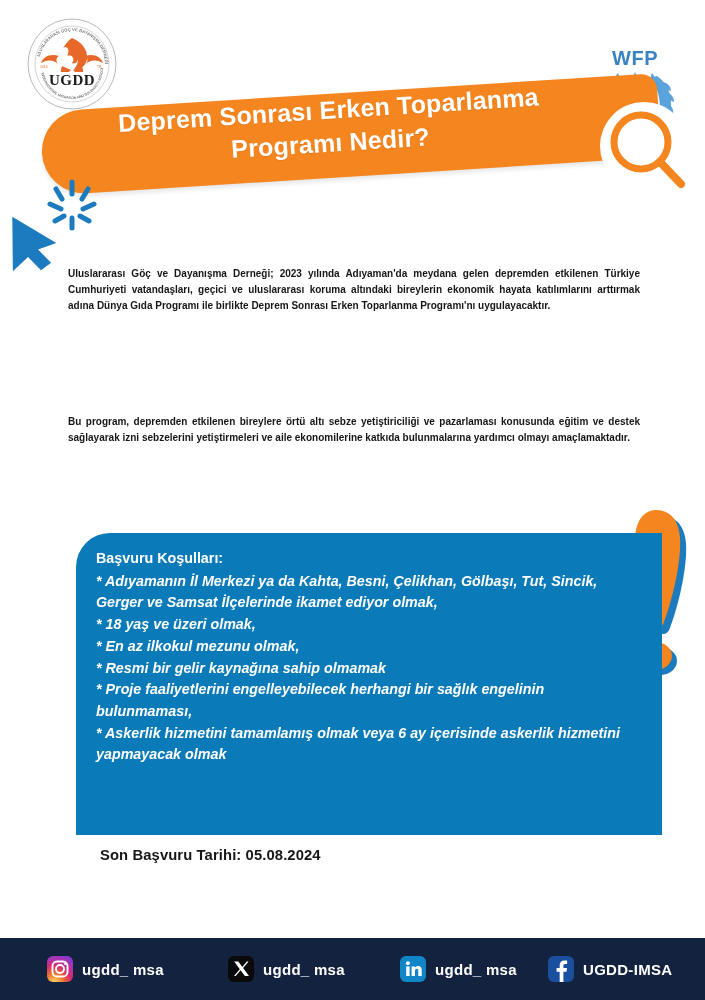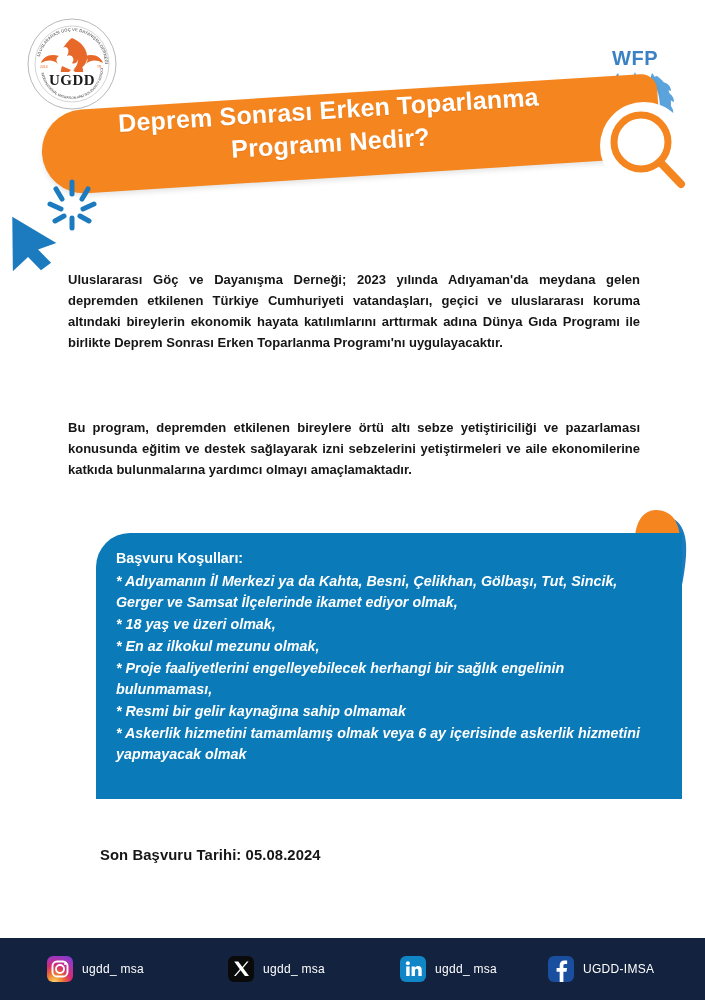--- a/index.html
+++ b/index.html
@@ -92,39 +92,38 @@
     width: 110px;
     height: 100px;
   }
 
   
   .para {
     position: absolute;
     left: 68px;
     width: 572px;
     color: #161616;
-    font-size: 13px;
+    font-size: 10px;
     font-weight: bold;
     line-height: 1.62;
     text-align: justify;
     text-justify: inter-word;
   }
   .para-1 { top: 256px; }
   .para-2 { top: 404px; }
 
   
   .blue-box {
     position: absolute;
     left: 76px;
     top: 533px;
     width: 586px;
-    height: 266px;
+    height: 302px;
     background: #0A7AB8;
     border-radius: 34px 0 0 0;
-    margin-left: 20px;
   }
   .blue-inner {
     position: absolute;
     left: 20px;
     top: 15px;
     width: 530px;
     color: #ffffff;
     font-size: 14.3px;
     font-weight: bold;
     line-height: 1.52;
@@ -184,22 +183,22 @@
     justify-content: center;
   }
   .ico-ig {
     background: radial-gradient(circle at 28% 102%, #FDD77F 0%, #F4A03C 16%, #E8663B 32%, #D62A73 52%, #A935B4 74%, #6A3FD8 100%);
   }
   .ico-x { background: #0A0A0A; }
   .ico-li { background: #1186C7; }
   .ico-fb { background: #1A4FA0; }
   .social-handle {
     color: #ffffff;
-    font-size: 12px;
-    font-weight: normal;
+    font-size: 15px;
+    font-weight: bold;
     letter-spacing: 0.3px;
     white-space: nowrap;
   }
 </style>
 </head>
 <body>
 
 <div class="poster">
 
   <div class="logo-ugdd">
@@ -311,22 +310,22 @@
       <ellipse cx="35" cy="150" rx="17" ry="14" fill="#F5851F"></ellipse>
     </svg>
   </div>
 
   <div class="blue-box">
     <div class="blue-inner">
       <div class="cond-title">Başvuru Koşulları:</div>
       <div class="cond-line">* Adıyamanın İl Merkezi ya da  Kahta, Besni, Çelikhan, Gölbaşı, Tut, Sincik, Gerger ve Samsat İlçelerinde ikamet ediyor olmak,</div>
       <div class="cond-line">* 18 yaş ve üzeri olmak,</div>
       <div class="cond-line">* En az ilkokul mezunu olmak,</div>
+      <div class="cond-line">* Resmi bir gelir kaynağına sahip olmamak</div>
       <div class="cond-line">* Proje faaliyetlerini engelleyebilecek herhangi bir sağlık engelinin bulunmaması,</div>
-      <div class="cond-line">* Resmi bir gelir kaynağına sahip olmamak</div>
       <div class="cond-line">* Askerlik hizmetini tamamlamış olmak veya 6 ay içerisinde askerlik hizmetini yapmayacak olmak</div>
     </div>
   </div>
 
   <div class="deadline">Son Başvuru Tarihi: 05.08.2024</div>
 
   <div class="footer">
 
     <div class="social">
       <span class="social-icon ico-ig">

